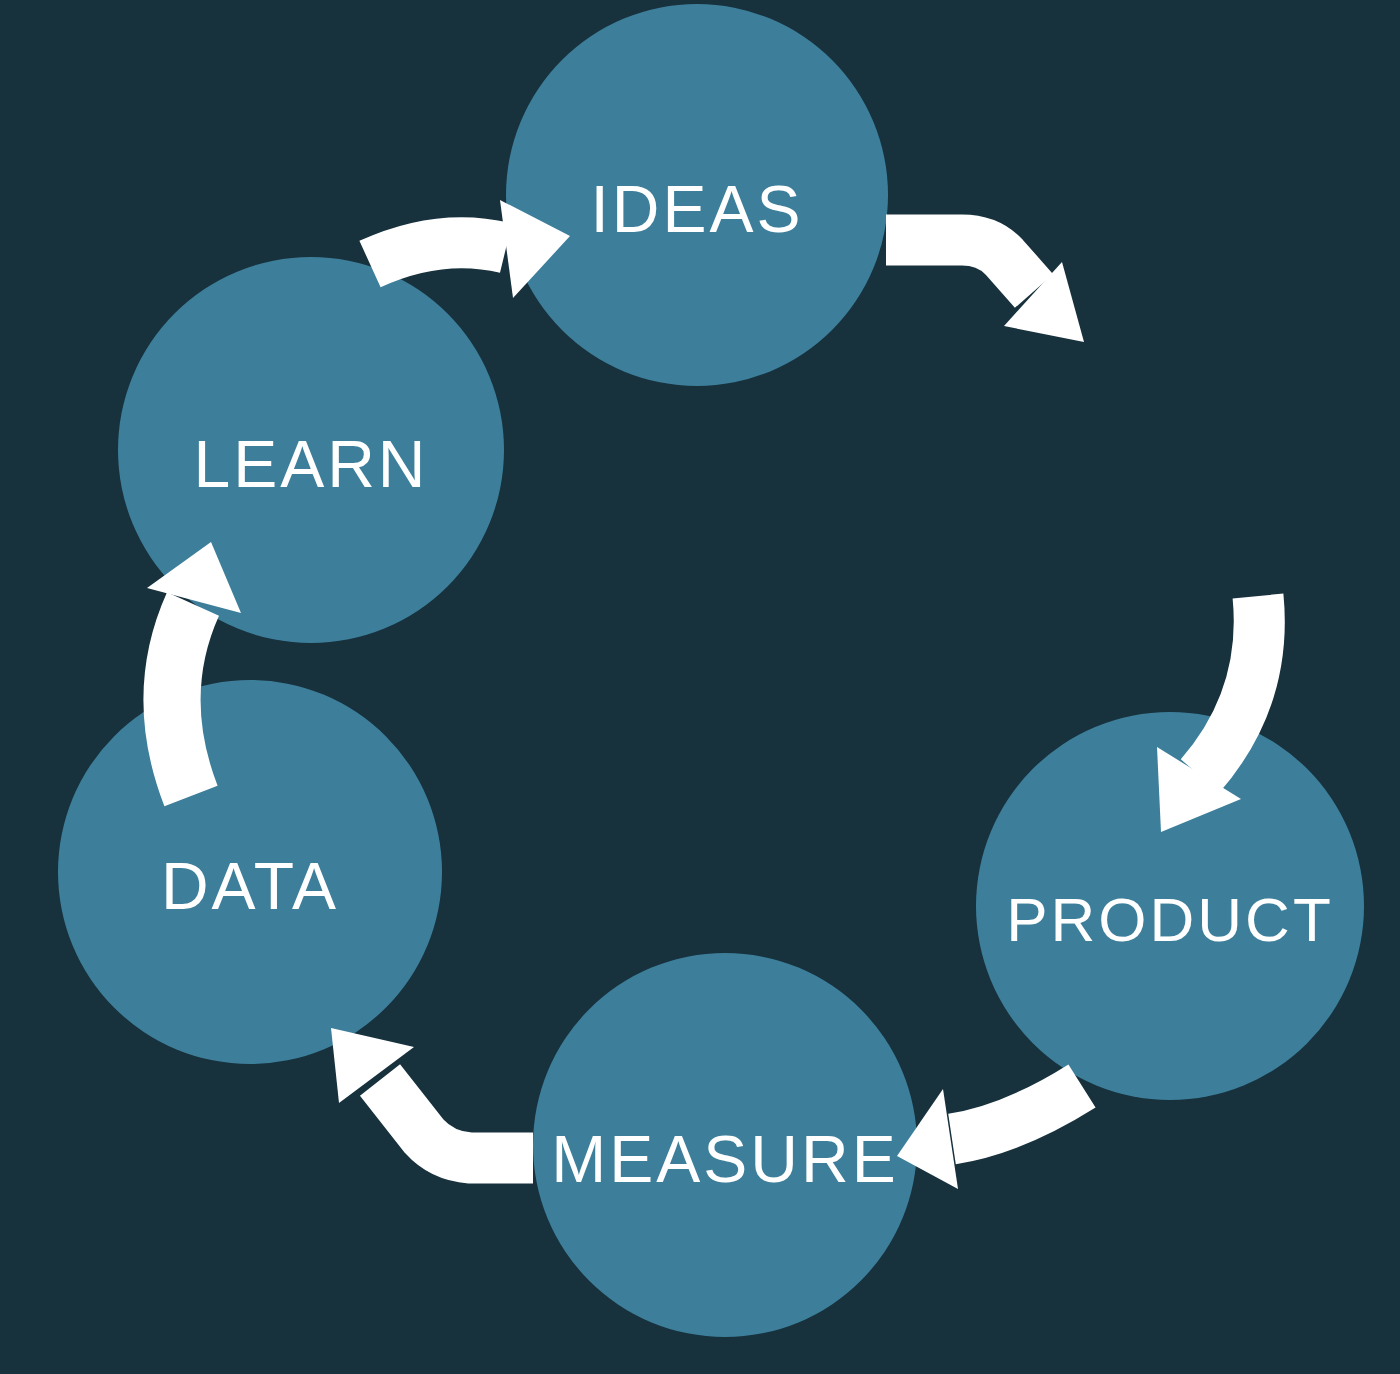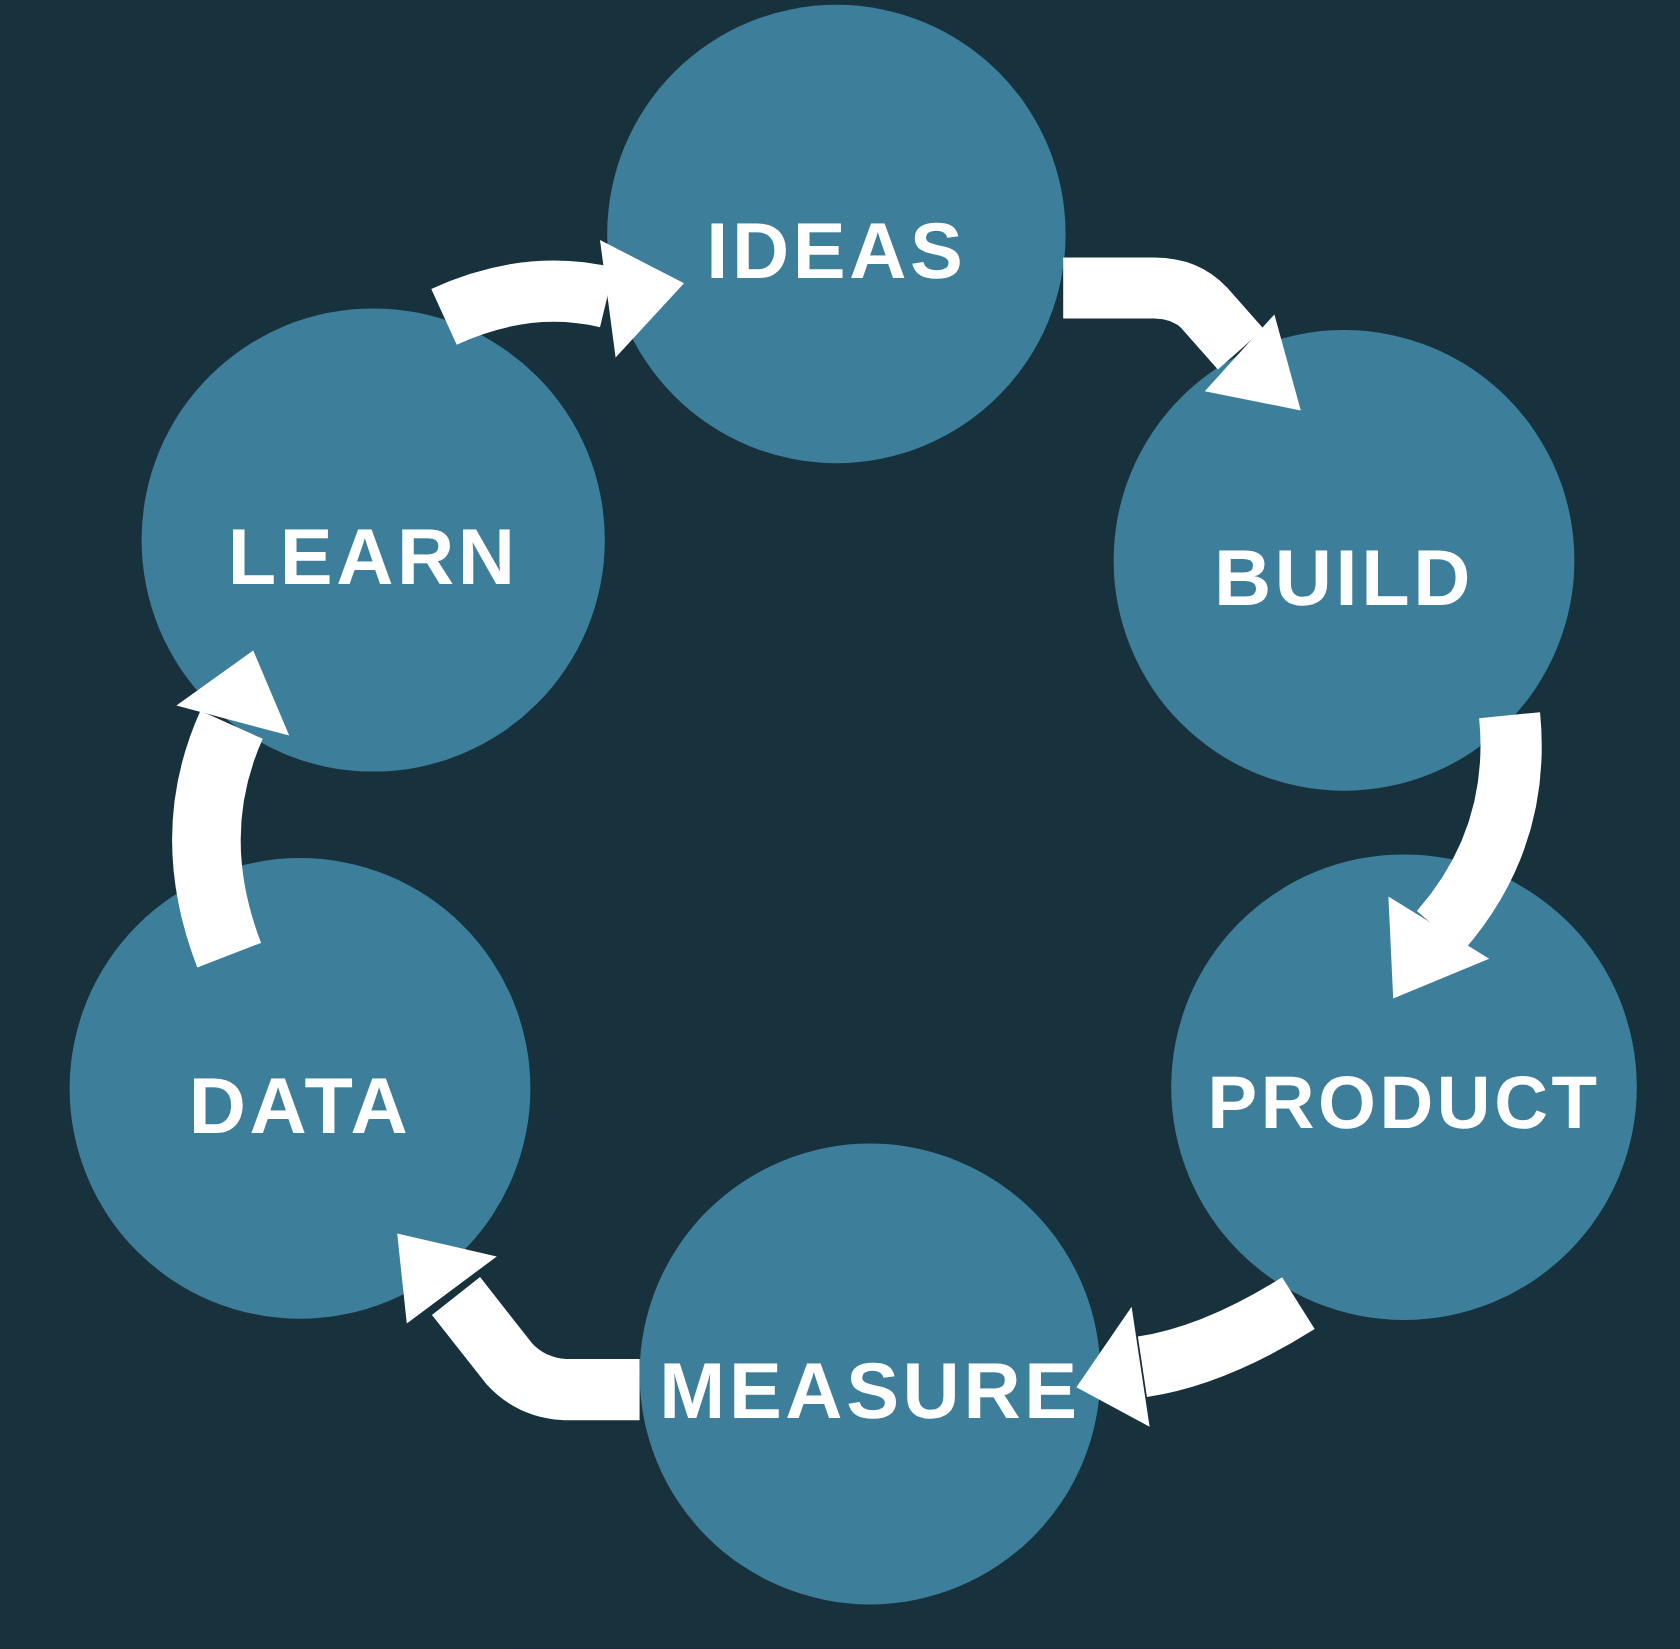--- a/index.html
+++ b/index.html
@@ -22,33 +22,33 @@
     position: absolute;
     border-radius: 50%;
     background: var(--node-color);
     display: flex;
     align-items: center;
     justify-content: center;
   }
   .node .label {
     color: var(--text-color);
     font-size: 66px;
-    font-weight: 700;
+    font-weight: 400;
     letter-spacing: 3px;
     line-height: 1;
     white-space: nowrap;
     user-select: none;
     margin-top: 28px;
   }
   
   .node-ideas   { left: 506px; top:   4px; width: 382px; height: 382px; }
   .node-build   { left: 928px; top: 275px; width: 384px; height: 384px; }
   .node-product { left: 976px; top: 712px; width: 388px; height: 388px; }
   .node-measure { left: 533px; top: 953px; width: 384px; height: 384px; }
-  .node-data    { left:  58px; top: 715px; width: 384px; height: 384px; }
+  .node-data    { left:  58px; top: 680px; width: 384px; height: 384px; }
   .node-learn   { left: 118px; top: 257px; width: 386px; height: 386px; justify-content: center; }
   .node-product .label { font-size: 62px; }
   .node-measure .label { font-size: 66px; }
 
   svg.arrows {
     position: absolute;
     left: 0; top: 0;
     width: 1400px;
     height: 1374px;
     pointer-events: none;
@@ -63,23 +63,20 @@
   .shaft-thick { stroke-width: 57; }
   .head { fill: var(--arrow-color); stroke: none; }
 </style>
 </head>
 <body>
 
 <div class="canvas">
 
   <div class="node node-ideas">
     <span class="label">IDEAS</span>
-  </div>
-  <div class="node node-build">
-    <span class="label">BUILD</span>
   </div>
   <div class="node node-product">
     <span class="label">PRODUCT</span>
   </div>
   <div class="node node-measure">
     <span class="label">MEASURE</span>
   </div>
   <div class="node node-data">
     <span class="label">DATA</span>
   </div>

